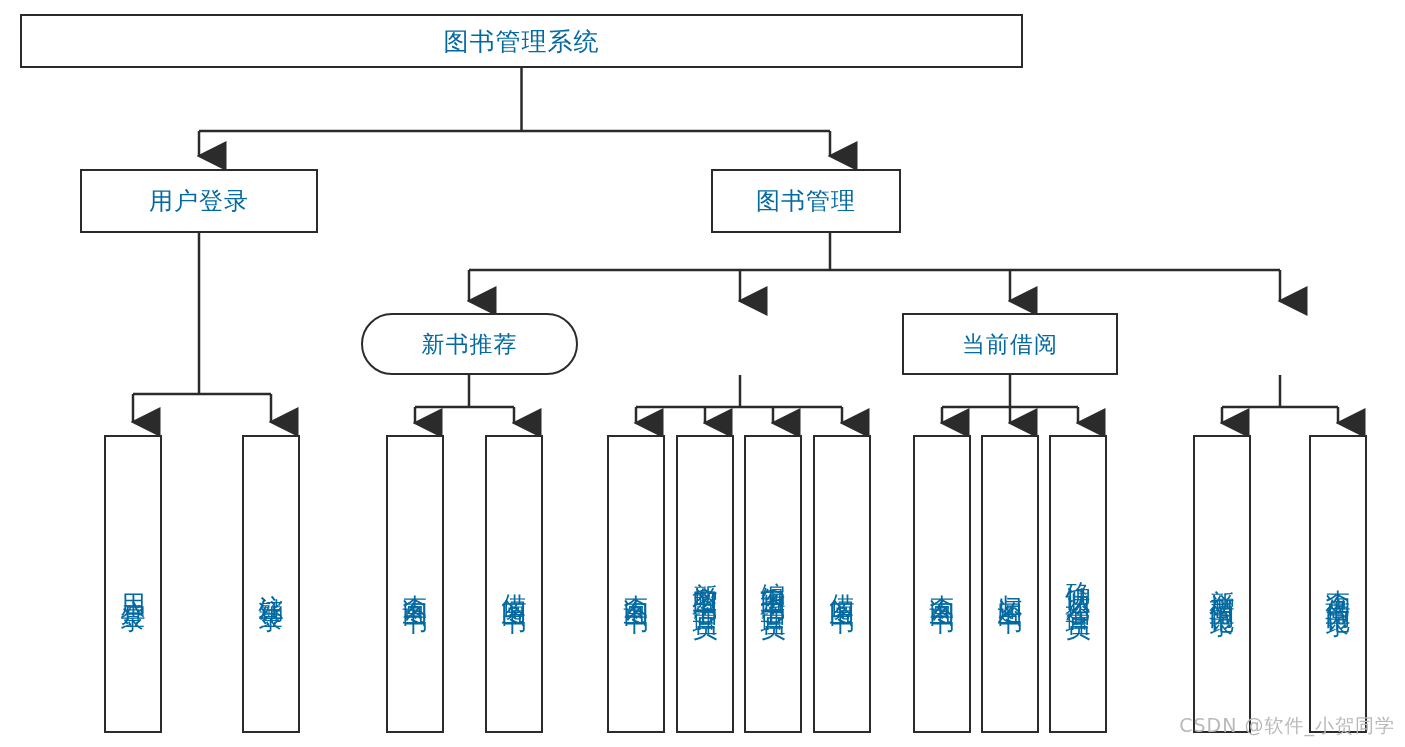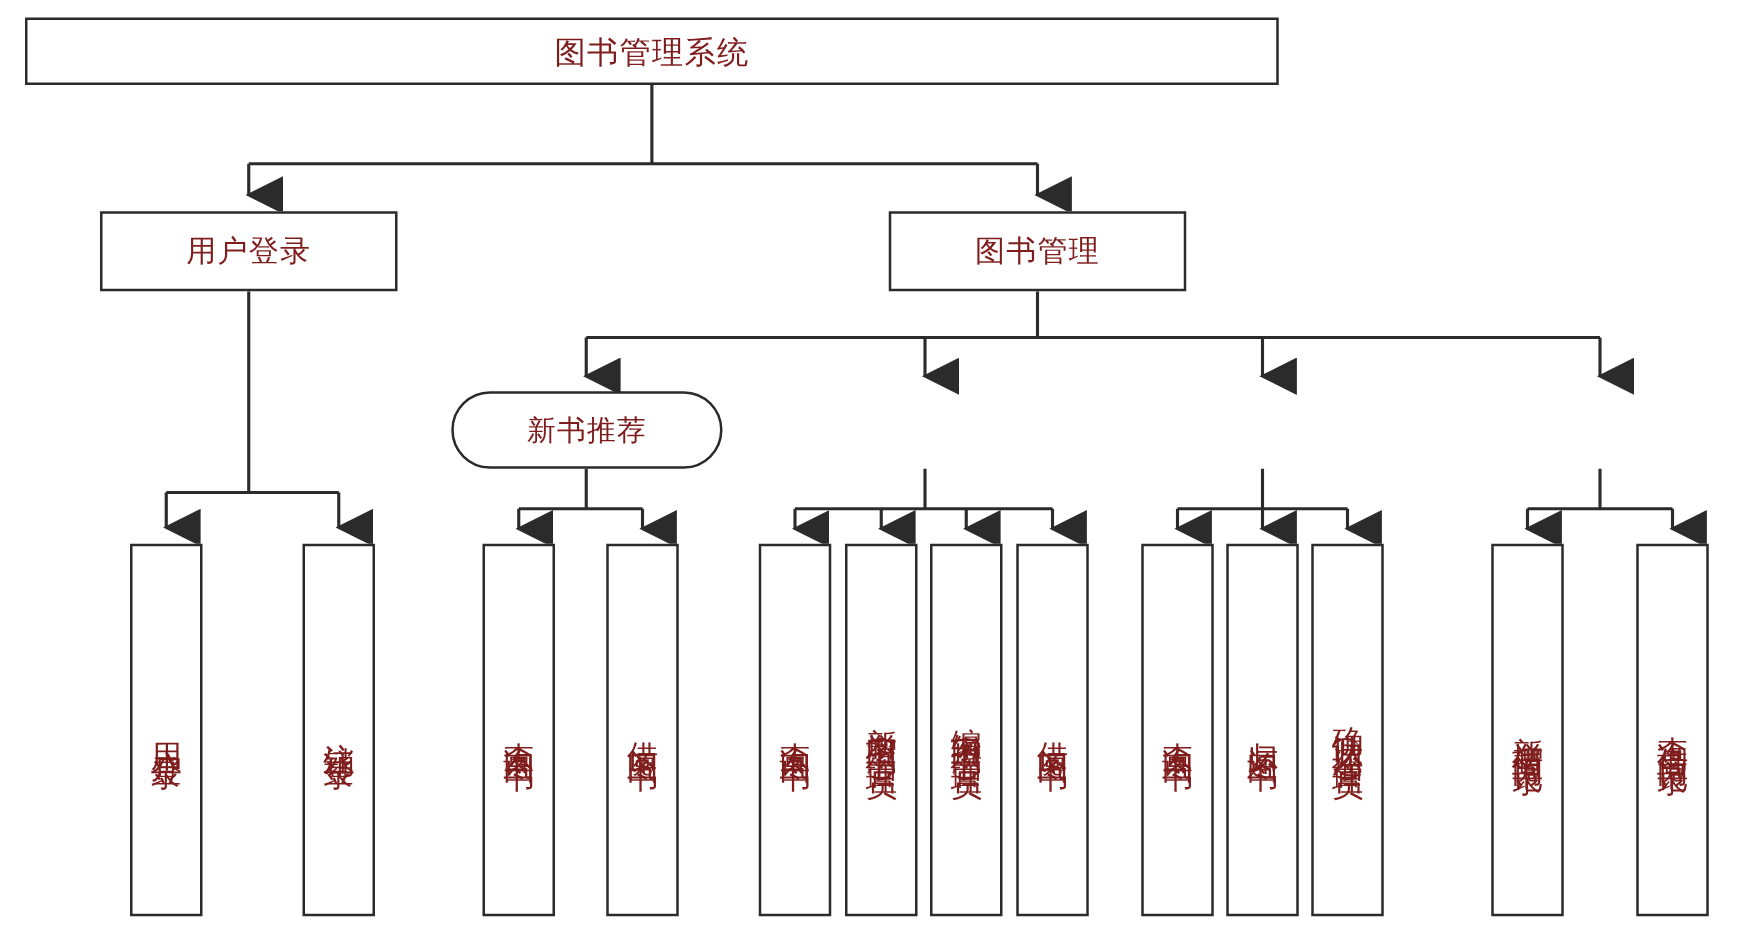--- a/index.html
+++ b/index.html
@@ -18,21 +18,21 @@
     overflow: hidden;
   }
   .node {
     position: absolute;
     box-sizing: border-box;
     border: 2px solid #2b2b2b;
     background: #ffffff;
     display: flex;
     align-items: center;
     justify-content: center;
-    color: #7f1d1d;
+    color: #0369a1;
   }
   .node.root {
     font-size: 25px;
   }
   .node.lvl2 {
     font-size: 24px;
   }
   .node.lvl3 {
     font-size: 23px;
   }
@@ -127,26 +127,29 @@
     <path d="M 1338 407 L 1338 423" stroke="#2b2b2b" stroke-width="2.5" fill="none" marker-end="url(#arrow)"></path>
   </svg>
 
   <div class="node root" style="left:20px; top:14px; width:1003px; height:54px;">
     <span class="htext">图书管理系统</span>
   </div>
 
   <div class="node lvl2" style="left:80px; top:169px; width:238px; height:64px;">
     <span class="htext">用户登录</span>
   </div>
-  <div class="node lvl2" style="left:711px; top:169px; width:238px; height:64px;">
+  <div class="node lvl2" style="left:711px; top:169px; width:190px; height:64px;">
     <span class="htext">图书管理</span>
   </div>
 
   <div class="node lvl3" style="left:361px; top:313px; width:217px; height:62px;border-radius:31px;">
     <span class="htext">新书推荐</span>
+  </div>
+  <div class="node lvl3" style="left:902px; top:313px; width:216px; height:62px;">
+    <span class="htext">当前借阅</span>
   </div>
 
   <div class="node leaf" style="left:104px; top:435px; width:58px; height:298px;">
     <span class="vtext">用户登录</span>
   </div>
   <div class="node leaf" style="left:242px; top:435px; width:58px; height:298px;">
     <span class="vtext">注销登录</span>
   </div>
 
   <div class="node leaf" style="left:386px; top:435px; width:58px; height:298px;">
@@ -179,14 +182,15 @@
     <span class="vtext">确认归还（管理员）</span>
   </div>
 
   <div class="node leaf" style="left:1193px; top:435px; width:58px; height:298px;">
     <span class="vtext">新增借阅记录</span>
   </div>
   <div class="node leaf" style="left:1309px; top:435px; width:58px; height:298px;">
     <span class="vtext">查询借阅记录</span>
   </div>
 
+  <div class="watermark">CSDN @软件_小贺同学</div>
 
 </div>
 
 </body></html>

